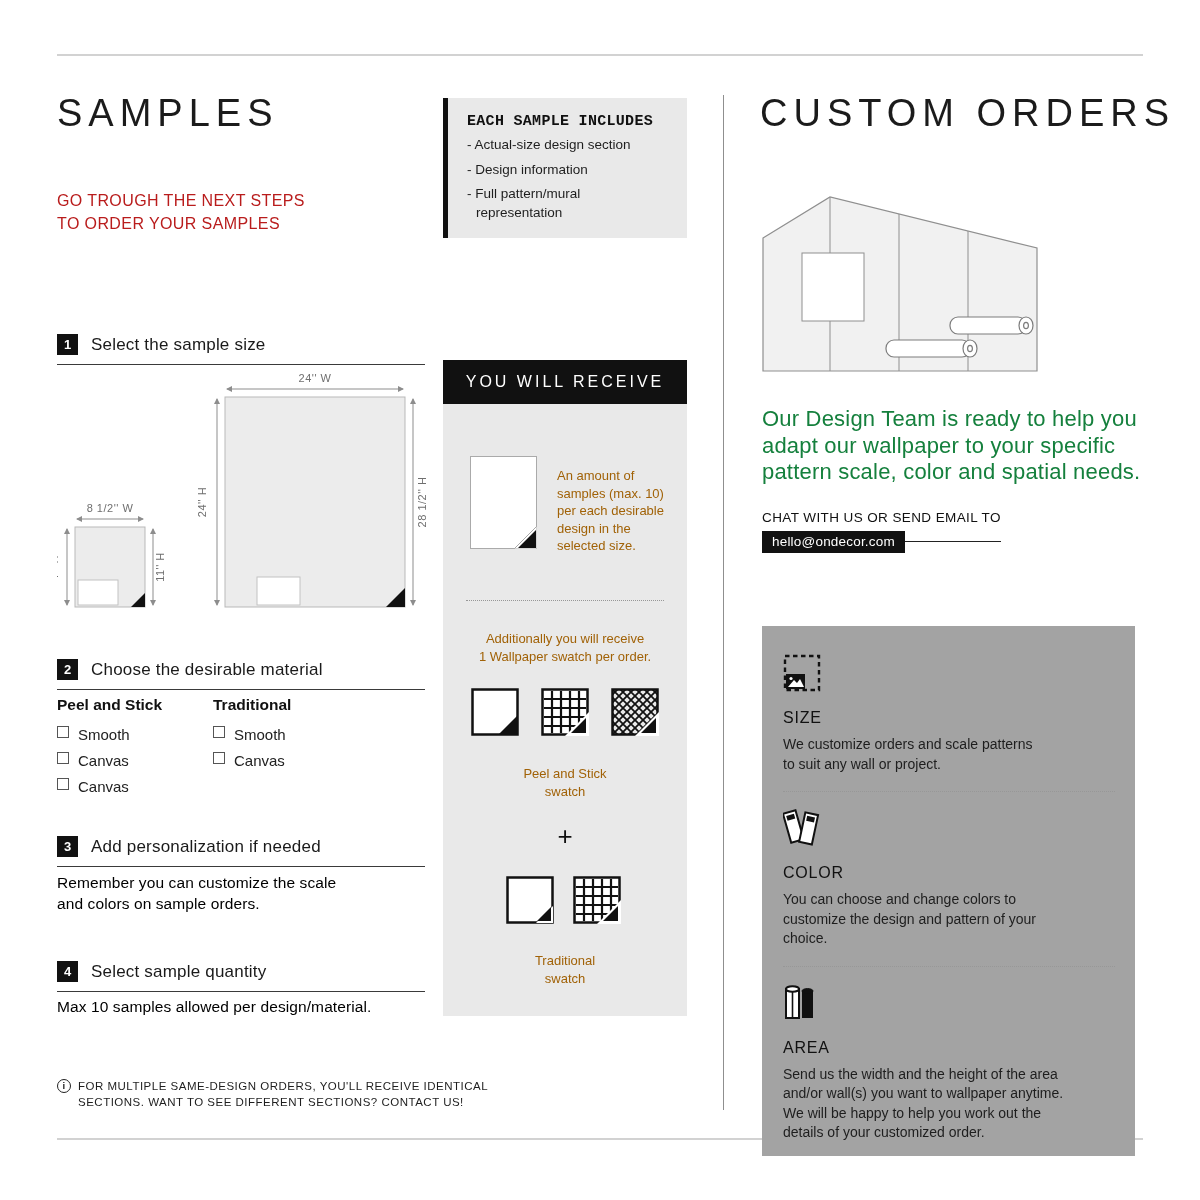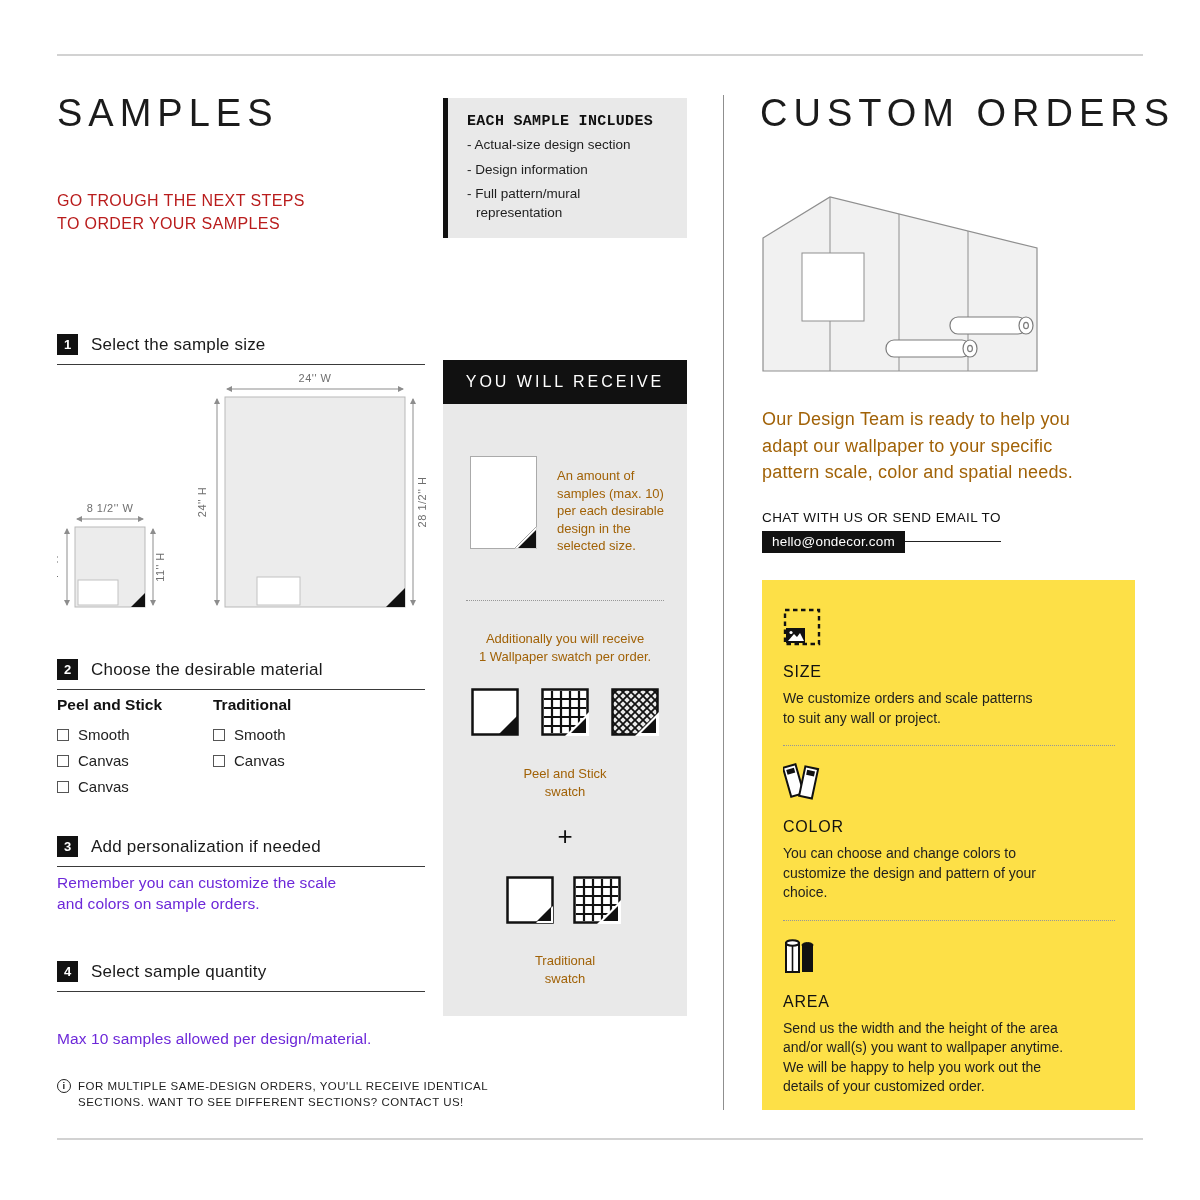--- a/index.html
+++ b/index.html
@@ -11,45 +11,45 @@
   .vrule { width:1px; background:#8f8f8f; }
 
   .big-title { font-size:38px; font-weight:500; letter-spacing:6px; color:#1b1b1b; }
   .intro { font-size:16px; line-height:23px; letter-spacing:0.4px; color:#b91c1c; }
 
   .step { display:flex; align-items:center; gap:13px; width:368px; padding-bottom:9px; border-bottom:1px solid #3a3a3a; }
   .badge { width:21px; height:21px; background:#111; color:#fff; font-size:13px; font-weight:bold; display:flex; align-items:center; justify-content:center; flex:0 0 auto; }
   .step-label { font-size:17px; color:#1a1a1a; letter-spacing:0.2px; }
 
   .mat-title { font-size:15.5px; font-weight:bold; color:#111; margin-bottom:12px; }
-  .opt { display:flex; align-items:center; gap:9px; font-size:15px; color:#222; margin-top:9px; cursor:default; }
+  .opt { display:flex; align-items:flex-start; gap:9px; font-size:15px; color:#222; margin-top:9px; cursor:default; }
   .checkbox { width:12px; height:12px; border:1px solid #555; background:#fff; flex:0 0 auto; }
 
-  .note { font-size:15.5px; line-height:21px; color:#6d28d9; letter-spacing:0.1px; }
+  .note { font-size:15.5px; line-height:21px; color:#000000; letter-spacing:0.1px; }
   .footnote { display:flex; gap:7px; font-size:11.5px; line-height:15.5px; letter-spacing:0.5px; color:#1e1e1e; width:480px; }
   .info-icon { width:14px; height:14px; border:1px solid #222; border-radius:50%; font-size:9.5px; display:flex; align-items:center; justify-content:center; flex:0 0 auto; margin-top:0px; font-weight:bold; }
 
   .includes { width:244px; background:#e9e9e9; border-left:5px solid #111; padding:15px 14px 16px 19px; }
   .includes-title { font-size:15px; font-weight:bold; letter-spacing:0.3px; color:#111;font-family:Liberation Mono, monospace; }
   .includes-item { font-size:13.5px; line-height:18.5px; margin-top:6px; padding-left:9px; text-indent:-9px; color:#1e1e1e; }
   .includes-item:first-of-type { margin-top:10px; }
 
   .receive-bar { width:244px; height:44px; background:#111; color:#fff; display:flex; align-items:center; justify-content:center; font-size:16px; letter-spacing:3px; }
   .receive-panel { width:244px; height:612px; background:#e9e9e9; position:absolute; }
   .rp-text { font-size:13px; line-height:17.5px; color:#a16207; }
   .center { text-align:center; }
   .dotted-h { border-top:1px dotted #979797; height:0; }
   .swatch-row { display:flex; gap:22px; }
   .plus-sign { font-size:26px; color:#111; font-weight:400; }
 
   .contact-label { font-size:13.5px; letter-spacing:0.4px; color:#111; border-bottom:1px solid #222; padding-bottom:16px; display:inline-block; }
   .email-box { background:#111; color:#fff; font-size:13.5px; padding:3px 10px 4px 10px; display:inline-block; letter-spacing:0.2px; }
-  .right-intro { font-size:18px; line-height:26.5px; color:#a16207; letter-spacing:0.2px; }
-
-  .features-panel { width:373px; height:530px; background:#fde047; padding:28px 20px 0 21px; }
+  .right-intro { font-size:22px; line-height:26.5px; color:#15803d; letter-spacing:0.2px; }
+
+  .features-panel { width:373px; height:530px; background:#a3a3a3; padding:28px 20px 0 21px;margin-top:46px; }
   .feature-name { font-size:16px; letter-spacing:0.8px; color:#111; margin-top:13px; }
   .feature-text { font-size:14px; line-height:19.5px; color:#1e1e1e; margin-top:8px; }
   .feature-divider { border-top:1px dotted #979797; margin:17px 0 15px 0; }
 
   svg text { font-family:"Liberation Sans", sans-serif; }
   .dim { stroke:#8d8d8d; stroke-width:1; }
   .dim-label { font-size:11px; fill:#6f6f6f; letter-spacing:0.5px; }
 </style>
 </head>
 <body>
@@ -134,21 +134,21 @@
     <span class="badge">3</span>
     <span class="step-label">Add personalization if needed</span>
   </div>
   <div class="note pre abs" style="left:57px;top:872px">Remember you can customize the scale
 and colors on sample orders.</div>
 
   <div class="step abs" style="left:57px;top:961px">
     <span class="badge">4</span>
     <span class="step-label">Select sample quantity</span>
   </div>
-  <div class="note abs" style="left:57px;top:1028px">Max 10 samples allowed per design/material.</div>
+  <div class="note abs" style="left:57px;top:996px">Max 10 samples allowed per design/material.</div>
 
   <div class="footnote abs" style="left:57px;top:1079px">
     <span class="info-icon">i</span>
     <span class="pre">FOR MULTIPLE SAME-DESIGN ORDERS, YOU'LL RECEIVE IDENTICAL
 SECTIONS. WANT TO SEE DIFFERENT SECTIONS? CONTACT US!</span>
   </div>
 
   <div class="includes abs" style="left:443px;top:98px">
     <div class="includes-title">EACH SAMPLE INCLUDES</div>
     <div class="includes-item">- Actual-size design section</div>

